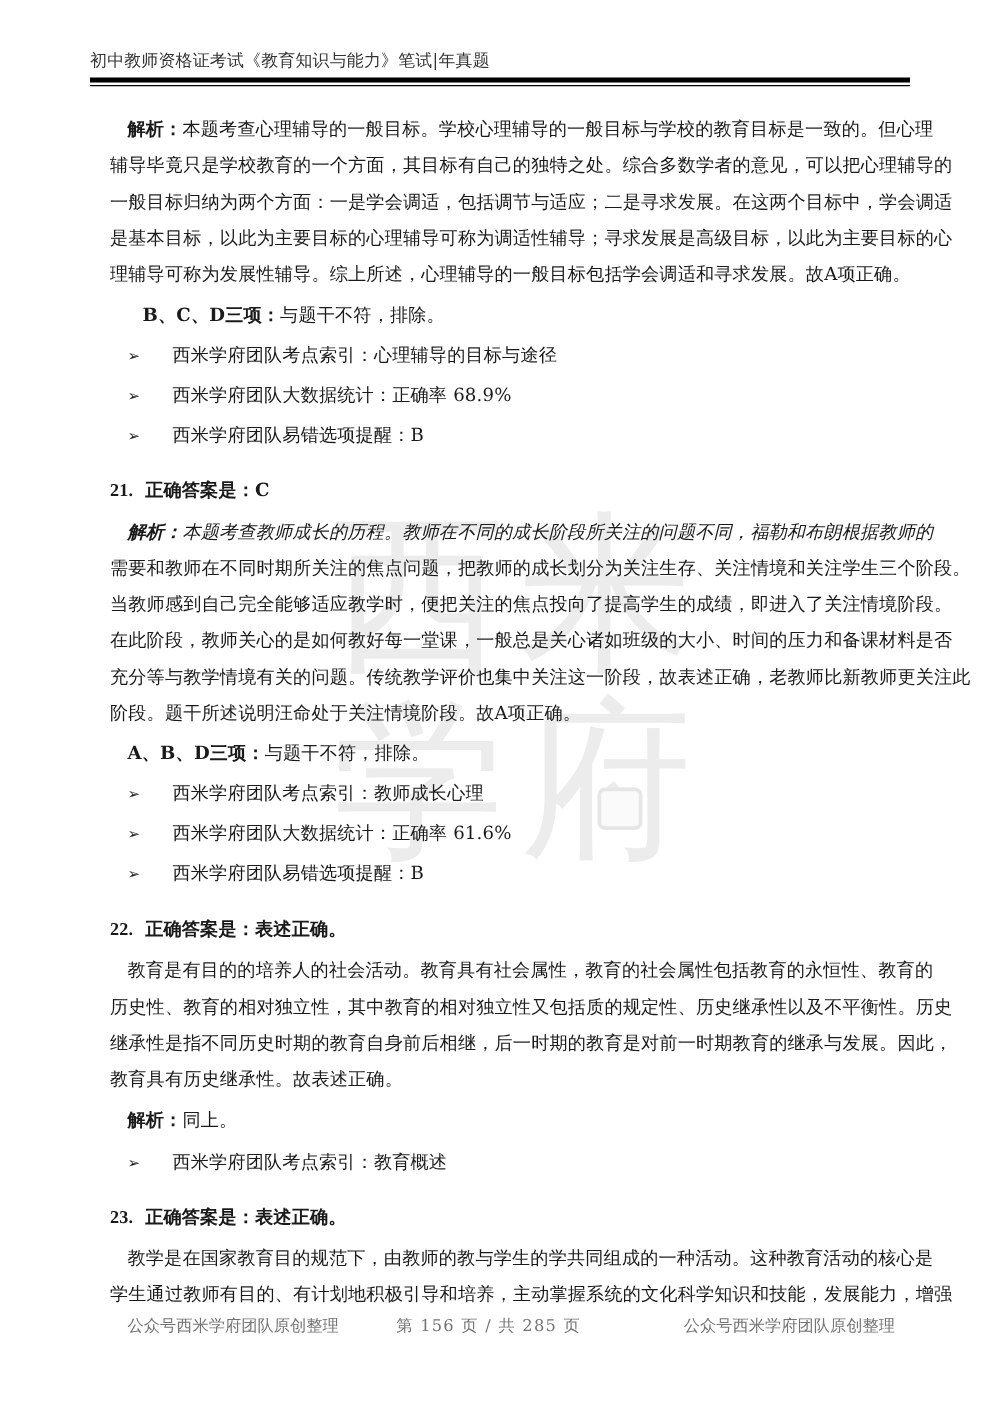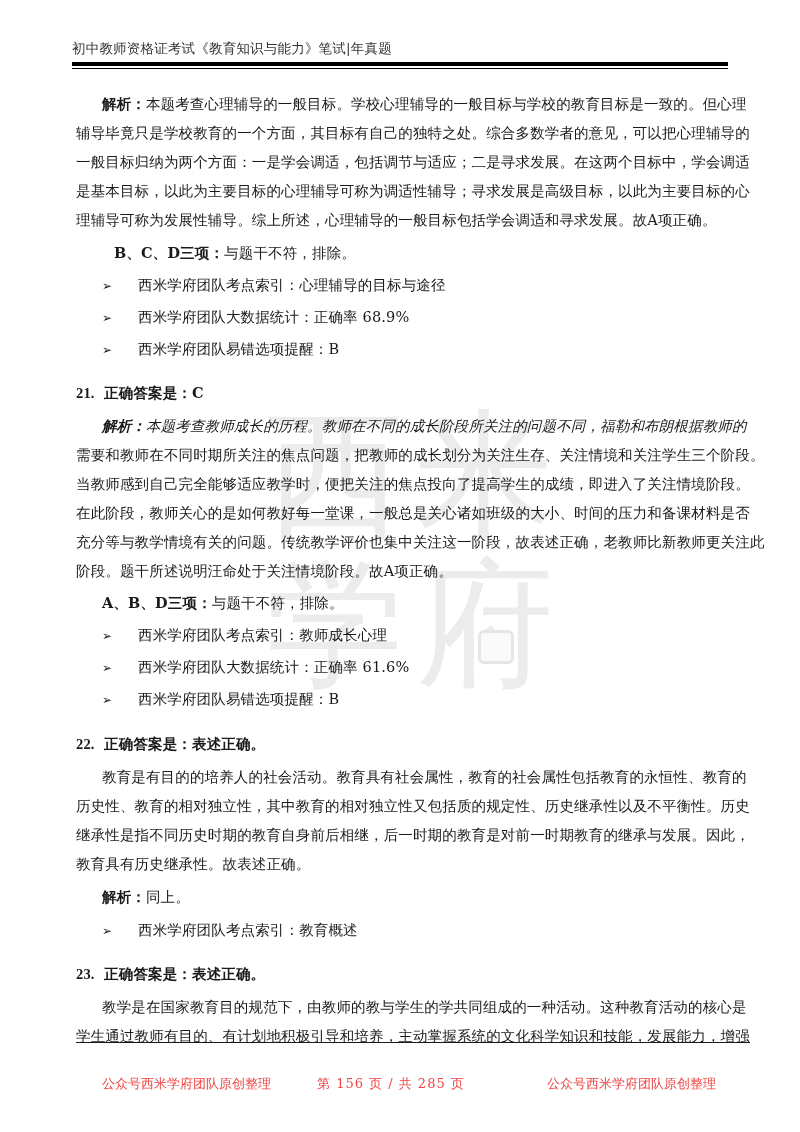--- a/index.html
+++ b/index.html
@@ -26,32 +26,32 @@
       position: absolute; width: 140px; height: 140px; font-size: 138px; line-height: 140px;
       color: #ececec; font-family: "DejaVu Sans", "Liberation Sans", sans-serif; text-align: center;
     }
     .watermark .wm-seal {
       position: absolute; left: 213px; top: 225px; width: 30px; height: 28px;
       border: 3px solid #e6e6e6; border-radius: 6px; background: #fafafa;
     }
 
     .content { position: absolute; left: 72px; top: 80px; width: 656px; z-index: 1; }
     .line {
-      position: absolute; left: 4px; width: 656px; font-size: 14.5px; line-height: 20px;
+      position: absolute; left: 16px; width: 656px; font-size: 14.5px; line-height: 20px;
       white-space: nowrap; letter-spacing: 0.15px;
     }
     .indent { left: 30px; width: 626px; }
     .bullet { left: 30px; }
     .bullet .arrow { display: inline-block; width: 36px; font-size: 12px; }
     .b { font-weight: bold; }
     .qnum { font-weight: bold; font-family: "Liberation Serif", serif; }
 
     .footer {
-      position: absolute; left: 72px; top: 1075px; width: 656px; height: 20px;
-      font-size: 13px; color: #ef4444;
+      position: absolute; left: 72px; top: 1052px; width: 656px; height: 20px;
+      font-size: 13px; color: #737373;
     }
     .footer .f-left { position: absolute; left: 30px; top: 0; }
     .footer .f-center { position: absolute; left: 245px; top: 0; letter-spacing: 1px; }
     .footer .f-right { position: absolute; right: 12px; top: 0; }
   </style>
 </head>
 <body>
 
 <div class="page">
 
@@ -131,21 +131,21 @@
       <span class="b">解析：</span><span>同上。</span>
     </div>
     <div class="line bullet" style="top:840px;">
       <span class="arrow">➢</span><span>西米学府团队考点索引：教育概述</span>
     </div>
 
     <div class="line" style="top:884px;">
       <span class="qnum">23.</span>&nbsp;&nbsp;<span class="b">正确答案是：表述正确。</span>
     </div>
     <div class="line indent" style="top:917px;">教学是在国家教育目的规范下，由教师的教与学生的学共同组成的一种活动。这种教育活动的核心是</div>
-    <div class="line" style="top:946px;text-decoration:underline;">学生通过教师有目的、有计划地积极引导和培养，主动掌握系统的文化科学知识和技能，发展能力，增强</div>
+    <div class="line" style="top:946px;">学生通过教师有目的、有计划地积极引导和培养，主动掌握系统的文化科学知识和技能，发展能力，增强</div>
   </div>
 
   <div class="footer">
     <span class="f-left">公众号西米学府团队原创整理</span>
     <span class="f-center">第 156 页 / 共 285 页</span>
     <span class="f-right">公众号西米学府团队原创整理</span>
   </div>
 </div>
 
 </body></html>

